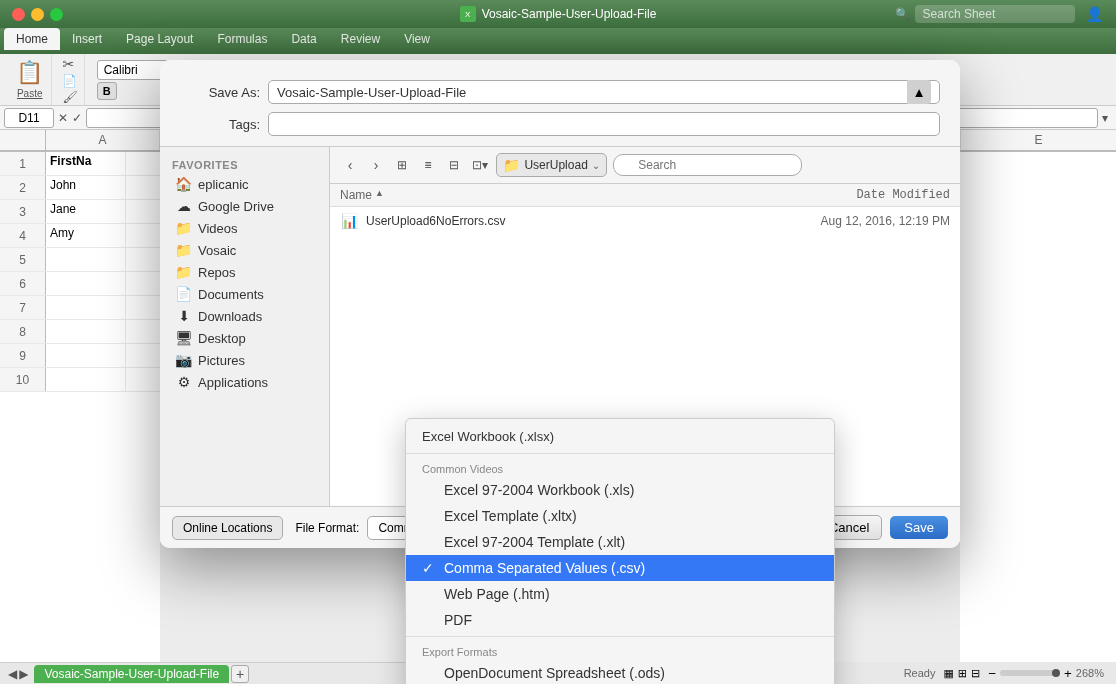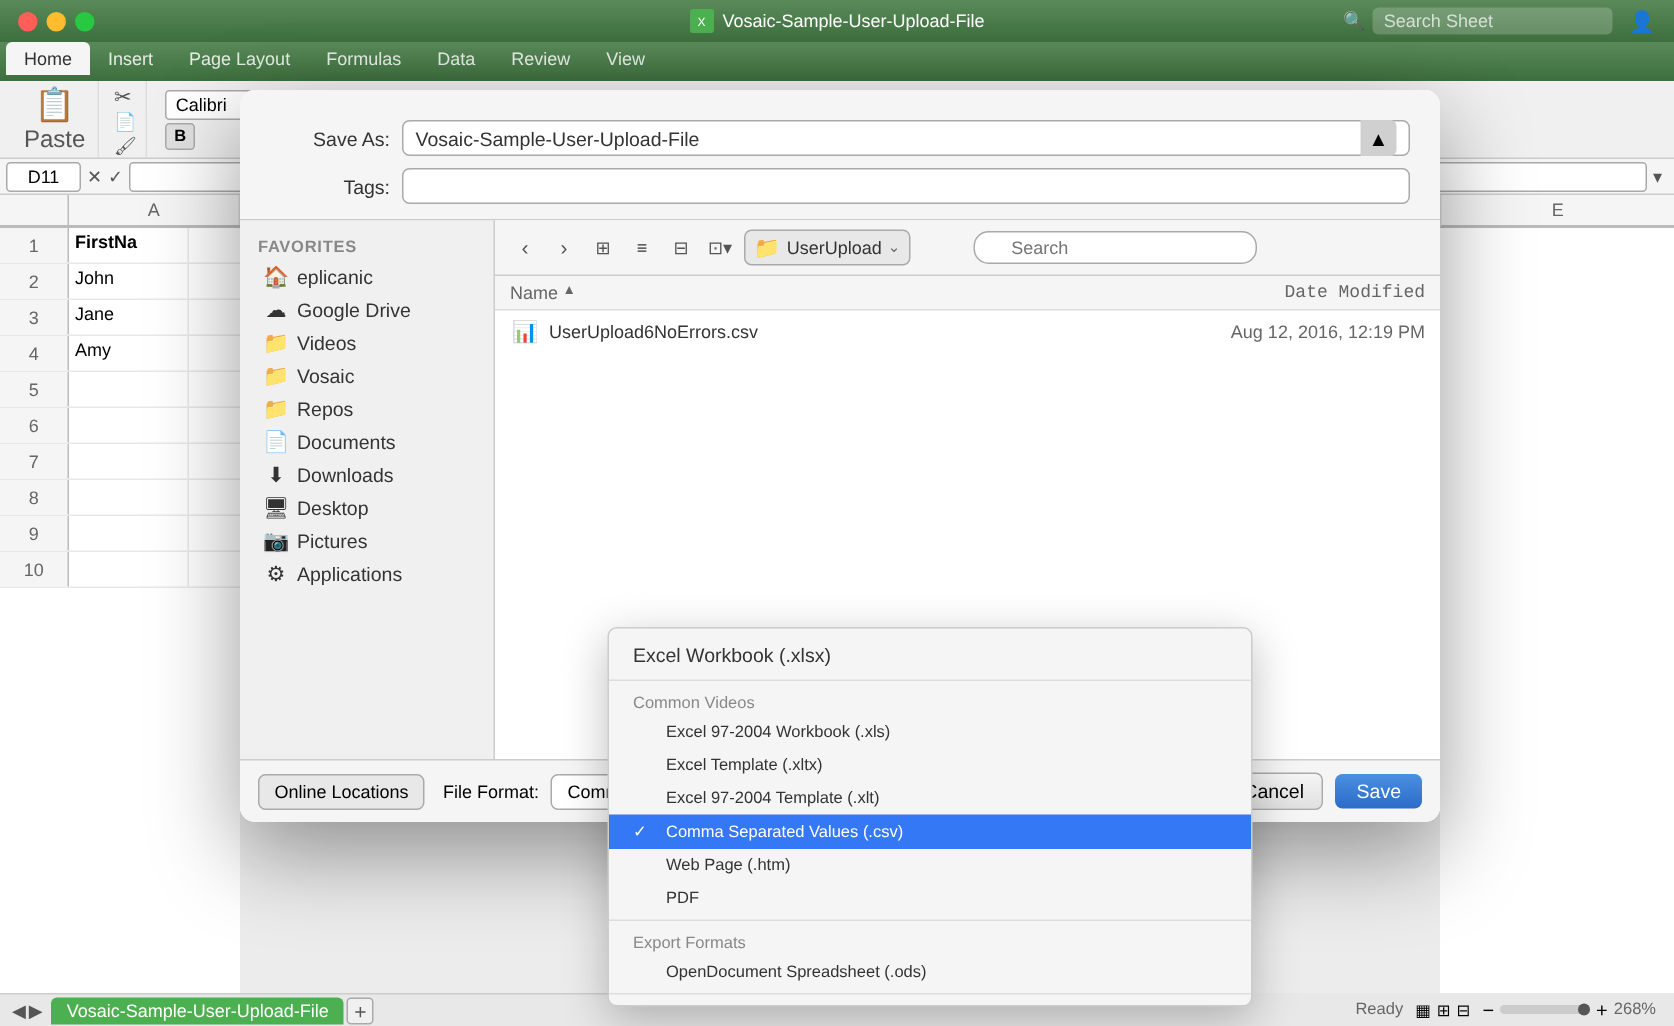--- a/index.html
+++ b/index.html
@@ -49,21 +49,21 @@
 
     
     .file-toolbar { display: flex; align-items: center; padding: 6px 10px; background: #f5f5f5; border-bottom: 1px solid #ccc; gap: 6px; }
     .nav-btn { width: 20px; height: 20px; border: none; background: none; cursor: pointer; font-size: 14px; color: #555; }
     .view-btn { width: 20px; height: 20px; border: none; background: none; cursor: pointer; font-size: 12px; color: #555; }
     .location-dropdown { display: flex; align-items: center; gap: 4px; background: #e8e8e8; border: 1px solid #aaa; border-radius: 5px; padding: 2px 6px; height: 24px; cursor: pointer; }
     .location-icon { font-size: 14px; }
     .location-text { font-size: 12px; color: #333; flex: 1; }
     .location-arrow { font-size: 10px; color: #666; }
     .search-file { flex: 1; max-width: 200px; height: 22px; border: 1px solid #aaa; border-radius: 10px; padding: 0 8px 0 24px; font-size: 12px; background: #fff; position: relative; }
-    .search-container { position: relative; flex: 1; max-width: 200px; margin-left: 36px; }
+    .search-container { position: relative; flex: 1; max-width: 200px; }
     .search-icon-small { position: absolute; left: 7px; top: 50%; transform: translateY(-50%); font-size: 11px; color: #888; }
 
     
     .file-col-headers { display: flex; align-items: center; padding: 4px 10px; background: #f5f5f5; border-bottom: 1px solid #ddd; font-size: 12px; color: #666; }
     .col-name { flex: 1; display: flex; gap: 3px; }
     .col-date { width: 160px; text-align: right; font-family: Liberation Mono, monospace; }
 
     
     .file-list { flex: 1; overflow-y: auto; }
     .file-row { display: flex; align-items: center; padding: 4px 10px; font-size: 12px; }
@@ -78,21 +78,21 @@
     .file-format-dropdown { flex: 1; height: 24px; border: 1px solid #aaa; border-radius: 5px; background: #fff; font-size: 12px; padding: 0 6px; cursor: pointer; }
     .spacer { flex: 1; }
     .hide-ext-label { display: flex; align-items: center; gap: 4px; font-size: 12px; color: #333; }
     .checkbox-blue { width: 14px; height: 14px; accent-color: #3478f6; }
     .new-folder-btn { padding: 4px 10px; border: 1px solid #aaa; border-radius: 5px; background: #e8e8e8; font-size: 12px; cursor: pointer; }
     .cancel-btn { padding: 4px 12px; border: 1px solid #aaa; border-radius: 5px; background: linear-gradient(to bottom, #f5f5f5, #e0e0e0); font-size: 13px; cursor: pointer; }
     .save-btn { padding: 4px 14px; border: none; border-radius: 5px; background: linear-gradient(to bottom, #4a90e2, #2b6cc7); color: #fff; font-size: 13px; cursor: pointer; font-weight: 500; }
 
     
     .dropdown-menu { position: absolute; left: 405px; top: 418px; width: 430px; background: #f5f5f5; border: 1px solid #ccc; border-radius: 6px; box-shadow: 0 8px 30px rgba(0,0,0,0.25); z-index: 200; padding: 4px 0; }
-    .menu-item { padding: 5px 16px; font-size: 11px; color: #333; cursor: pointer; display: flex; align-items: center; gap: 6px; }
+    .menu-item { padding: 5px 16px; font-size: 14px; color: #333; cursor: pointer; display: flex; align-items: center; gap: 6px; }
     .menu-item.selected { background: #3478f6; color: #fff; }
     .menu-item.selected .check-mark { color: #fff; }
     .menu-section-label { padding: 6px 16px 2px; font-size: 11px; color: #888; font-weight: 500; }
     .menu-divider { height: 1px; background: #ddd; margin: 3px 0; }
     .check-mark { width: 16px; display: inline-block; }
     .top-item { padding: 6px 16px; font-size: 13px; color: #333; cursor: pointer; background: #f5f5f5; }
 
     
     .tab-bar { position: absolute; bottom: 0; left: 0; width: 1116px; height: 22px; background: #e8e8e8; border-top: 1px solid #ccc; display: flex; align-items: center; padding: 0 8px; gap: 2px; }
     .sheet-tab { padding: 2px 10px; background: #4caf50; color: #fff; border-radius: 4px 4px 0 0; font-size: 12px; cursor: pointer; }
@@ -132,21 +132,21 @@
   <div class="ribbon-tab">Page Layout</div>
   <div class="ribbon-tab">Formulas</div>
   <div class="ribbon-tab">Data</div>
   <div class="ribbon-tab">Review</div>
   <div class="ribbon-tab">View</div>
 </div>
 
 <div style="position:absolute;top:54px;left:0;width:1116px;height:52px;background:#f0f0f0;border-bottom:1px solid #ccc;display:flex;align-items:center;padding:0 8px;gap:4px;">
   <div style="display:flex;flex-direction:column;align-items:center;padding:4px 8px;gap:2px;border-right:1px solid #ddd;height:100%;justify-content:center;">
     <div style="font-size:22px;color:#555;">📋</div>
-    <span style="font-size:16px;color:#555;">Paste</span>
+    <span style="font-size:10px;color:#555;text-decoration:underline;">Paste</span>
   </div>
   <div style="display:flex;flex-direction:column;gap:2px;padding:0 6px;border-right:1px solid #ddd;height:100%;justify-content:center;">
     <div style="font-size:14px;color:#555;">✂</div>
     <div style="font-size:12px;color:#555;">📄</div>
     <div style="font-size:12px;color:#555;">🖌</div>
   </div>
   <div style="padding:0 8px;display:flex;flex-direction:column;gap:2px;height:100%;justify-content:center;">
     <div style="display:flex;align-items:center;gap:4px;">
       <div style="background:#fff;border:1px solid #aaa;border-radius:3px;padding:2px 6px;font-size:12px;width:80px;">Calibri</div>
       <div style="background:#fff;border:1px solid #aaa;border-radius:3px;padding:2px 4px;font-size:12px;width:30px;"></div>

